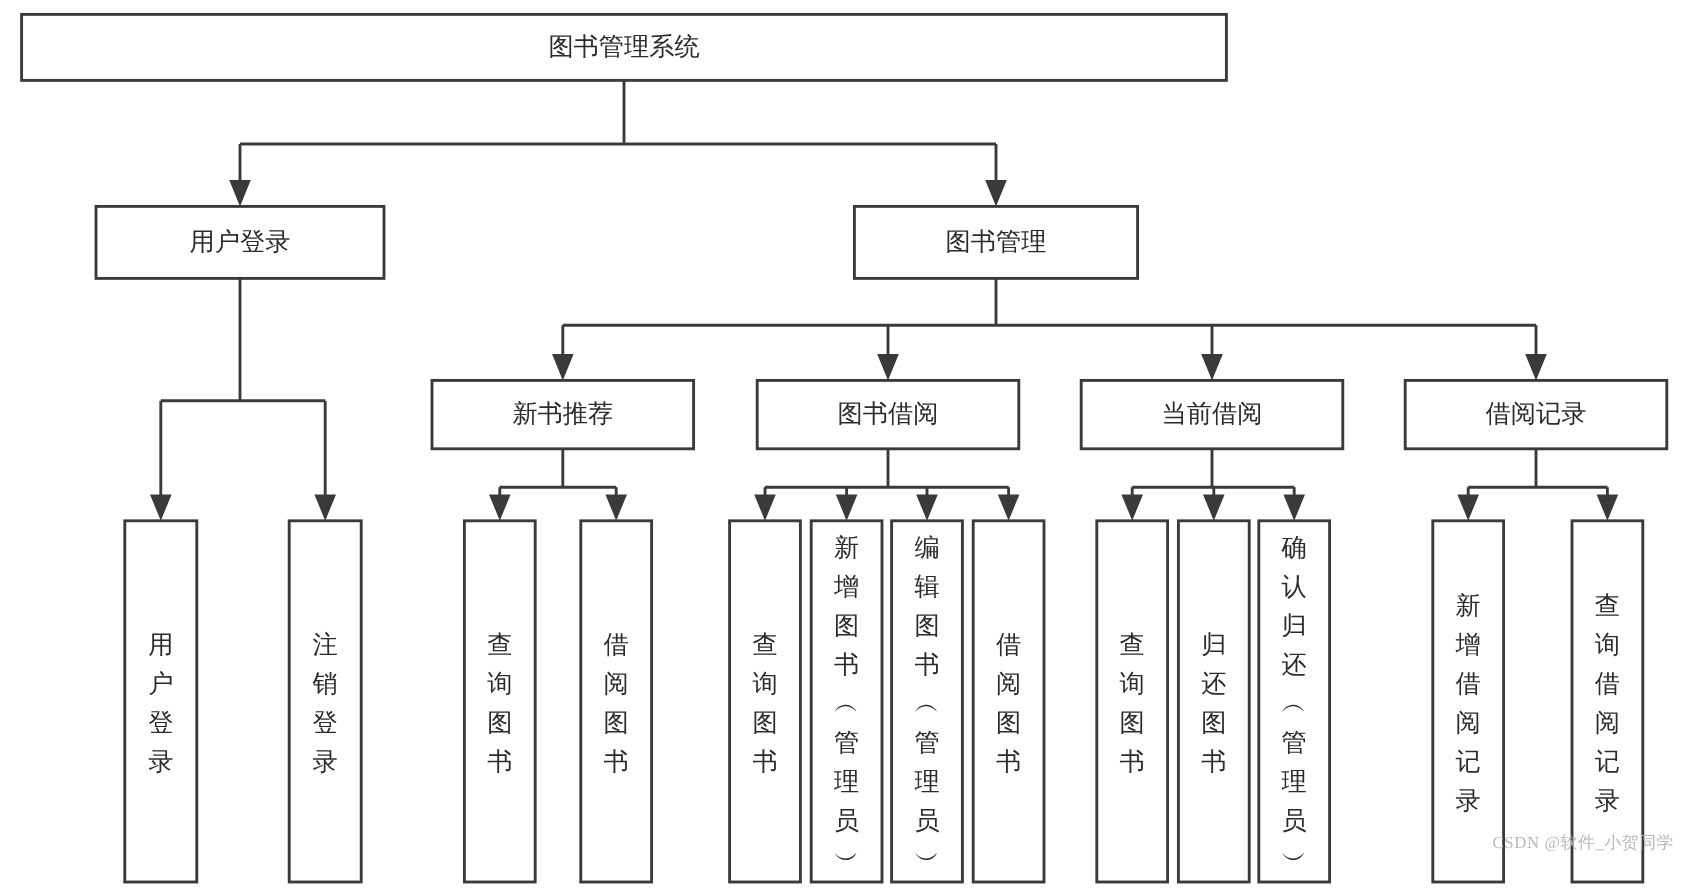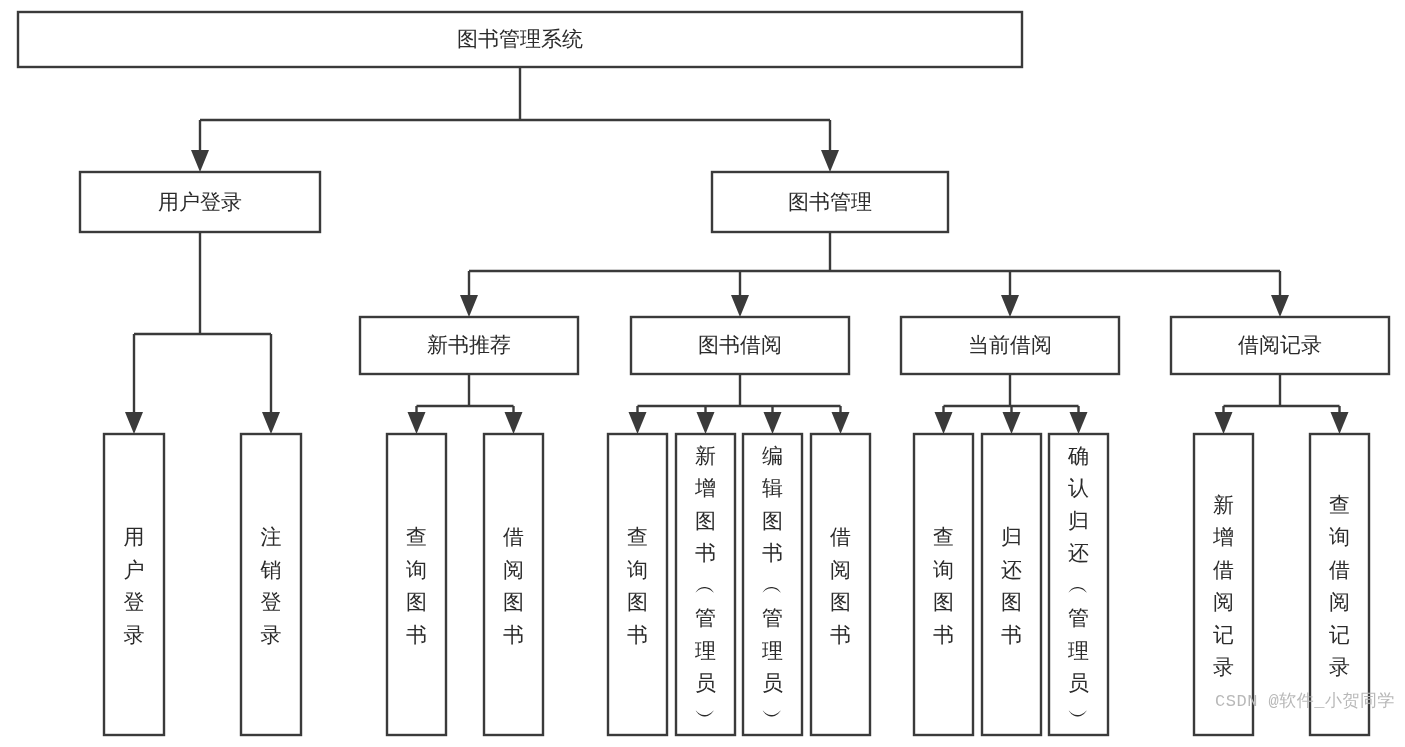--- a/index.html
+++ b/index.html
@@ -52,22 +52,22 @@
   .node-label-v {
     font-family: "Liberation Sans", "DejaVu Sans", sans-serif;
     font-size: 21px;
     fill: #2b2b2b;
     text-anchor: middle;
   }
   .watermark {
     position: absolute;
     right: 10px;
     bottom: 6px;
-    font-family: Liberation Mono, monospace;
-    font-size: 17px;
+    font-family: Liberation Serif, serif;
+    font-size: 14px;
     color: #b8b8b8;
     letter-spacing: 0.5px;
     white-space: nowrap;
     user-select: none;
   }
 </style>
 </head>
 <body>
 
 <div id="diagram-root">

